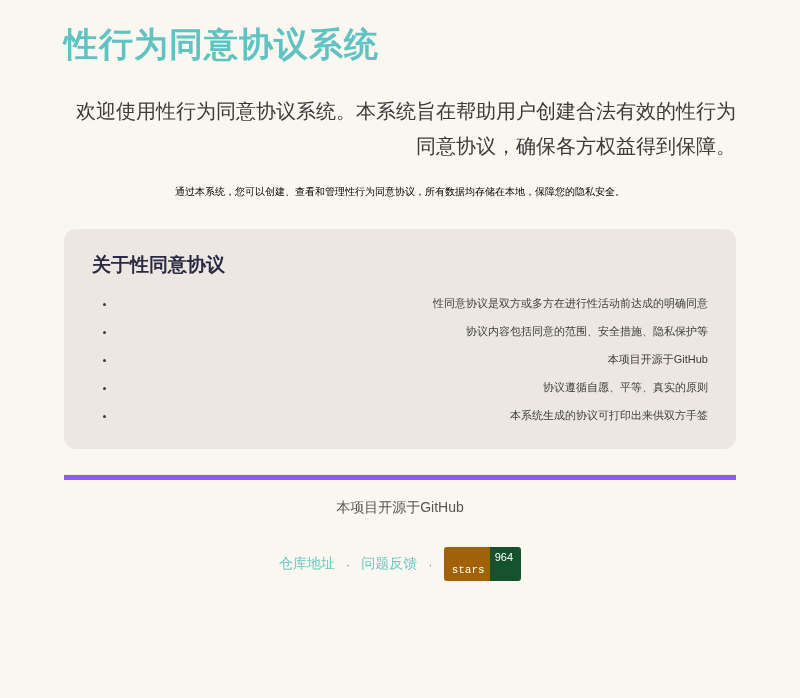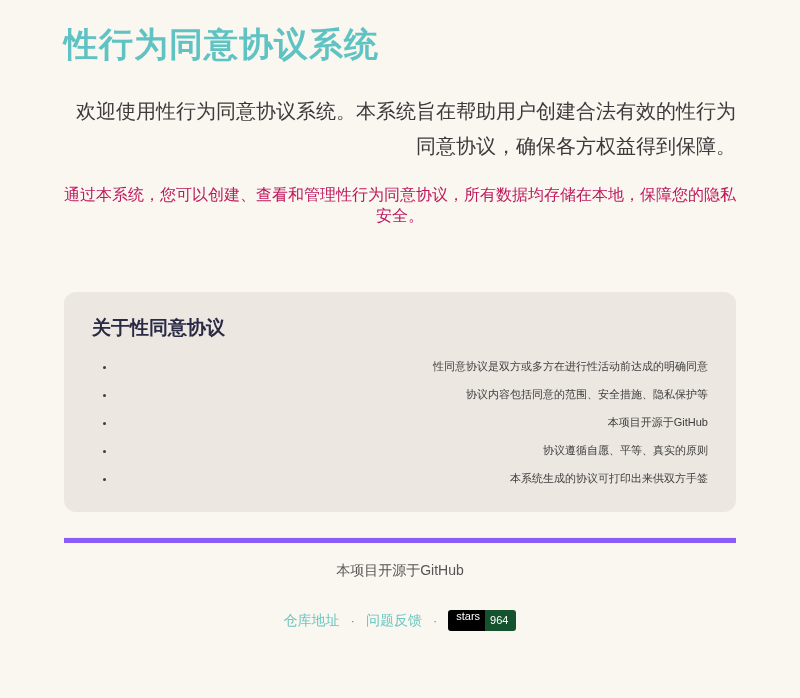--- a/index.html
+++ b/index.html
@@ -25,22 +25,22 @@
     margin: 26px auto 0;
     width: 672px;
     text-align: right;
     font-size: 20px;
     line-height: 1.75;
     color: #3b3b3b;
   }
   .note-text {
     margin-top: 21px;
     text-align: center;
-    font-size: 16px;
-    color: #be185d;
+    font-size: 10px;
+    color: #000000;
   }
 
   .button-row {
     margin-top: 63px;
     display: flex;
     justify-content: center;
     gap: 22px;
   }
   .btn {
     width: 262px;
@@ -52,21 +52,21 @@
     color: #20203a;
     cursor: pointer;
     display: flex;
     align-items: center;
     justify-content: center;
   }
   .btn-primary { background: #5cc2c2; border: none; }
   .btn-secondary { background: #ffffff; border: 2px solid #232339; }
 
   .about-box {
-    margin-top: 65px;
+    margin-top: 30px;
     background: #ece7e1;
     border-radius: 12px;
     padding: 23px 28px 24px 28px;
   }
   .about-heading {
     font-size: 19px;
     font-weight: bold;
     color: #2a2a45;
   }
   .about-list {
@@ -109,21 +109,21 @@
 
   .stars-badge {
     display: inline-flex;
     border-radius: 3px;
     overflow: hidden;
     font-size: 11px;
     color: #ffffff;
     line-height: 1;
     cursor: pointer;
   }
-  .stars-badge .badge-label { background: #000000; padding: 1px 5px 5px 8px; }
+  .stars-badge .badge-label { background: #a16207; padding: 18px 5px 5px 8px; font-family: Liberation Mono, monospace; }
   .stars-badge .badge-value { background: #14532d; padding: 5px 8px 5px 5px; }
 </style>
 </head>
 <body>
 
 <div class="container">
 
   <h1 class="page-title">性行为同意协议系统</h1>
 
   <p class="intro-text">欢迎使用性行为同意协议系统。本系统旨在帮助用户创建合法有效的性行为同意协议，确保各方权益得到保障。</p>

